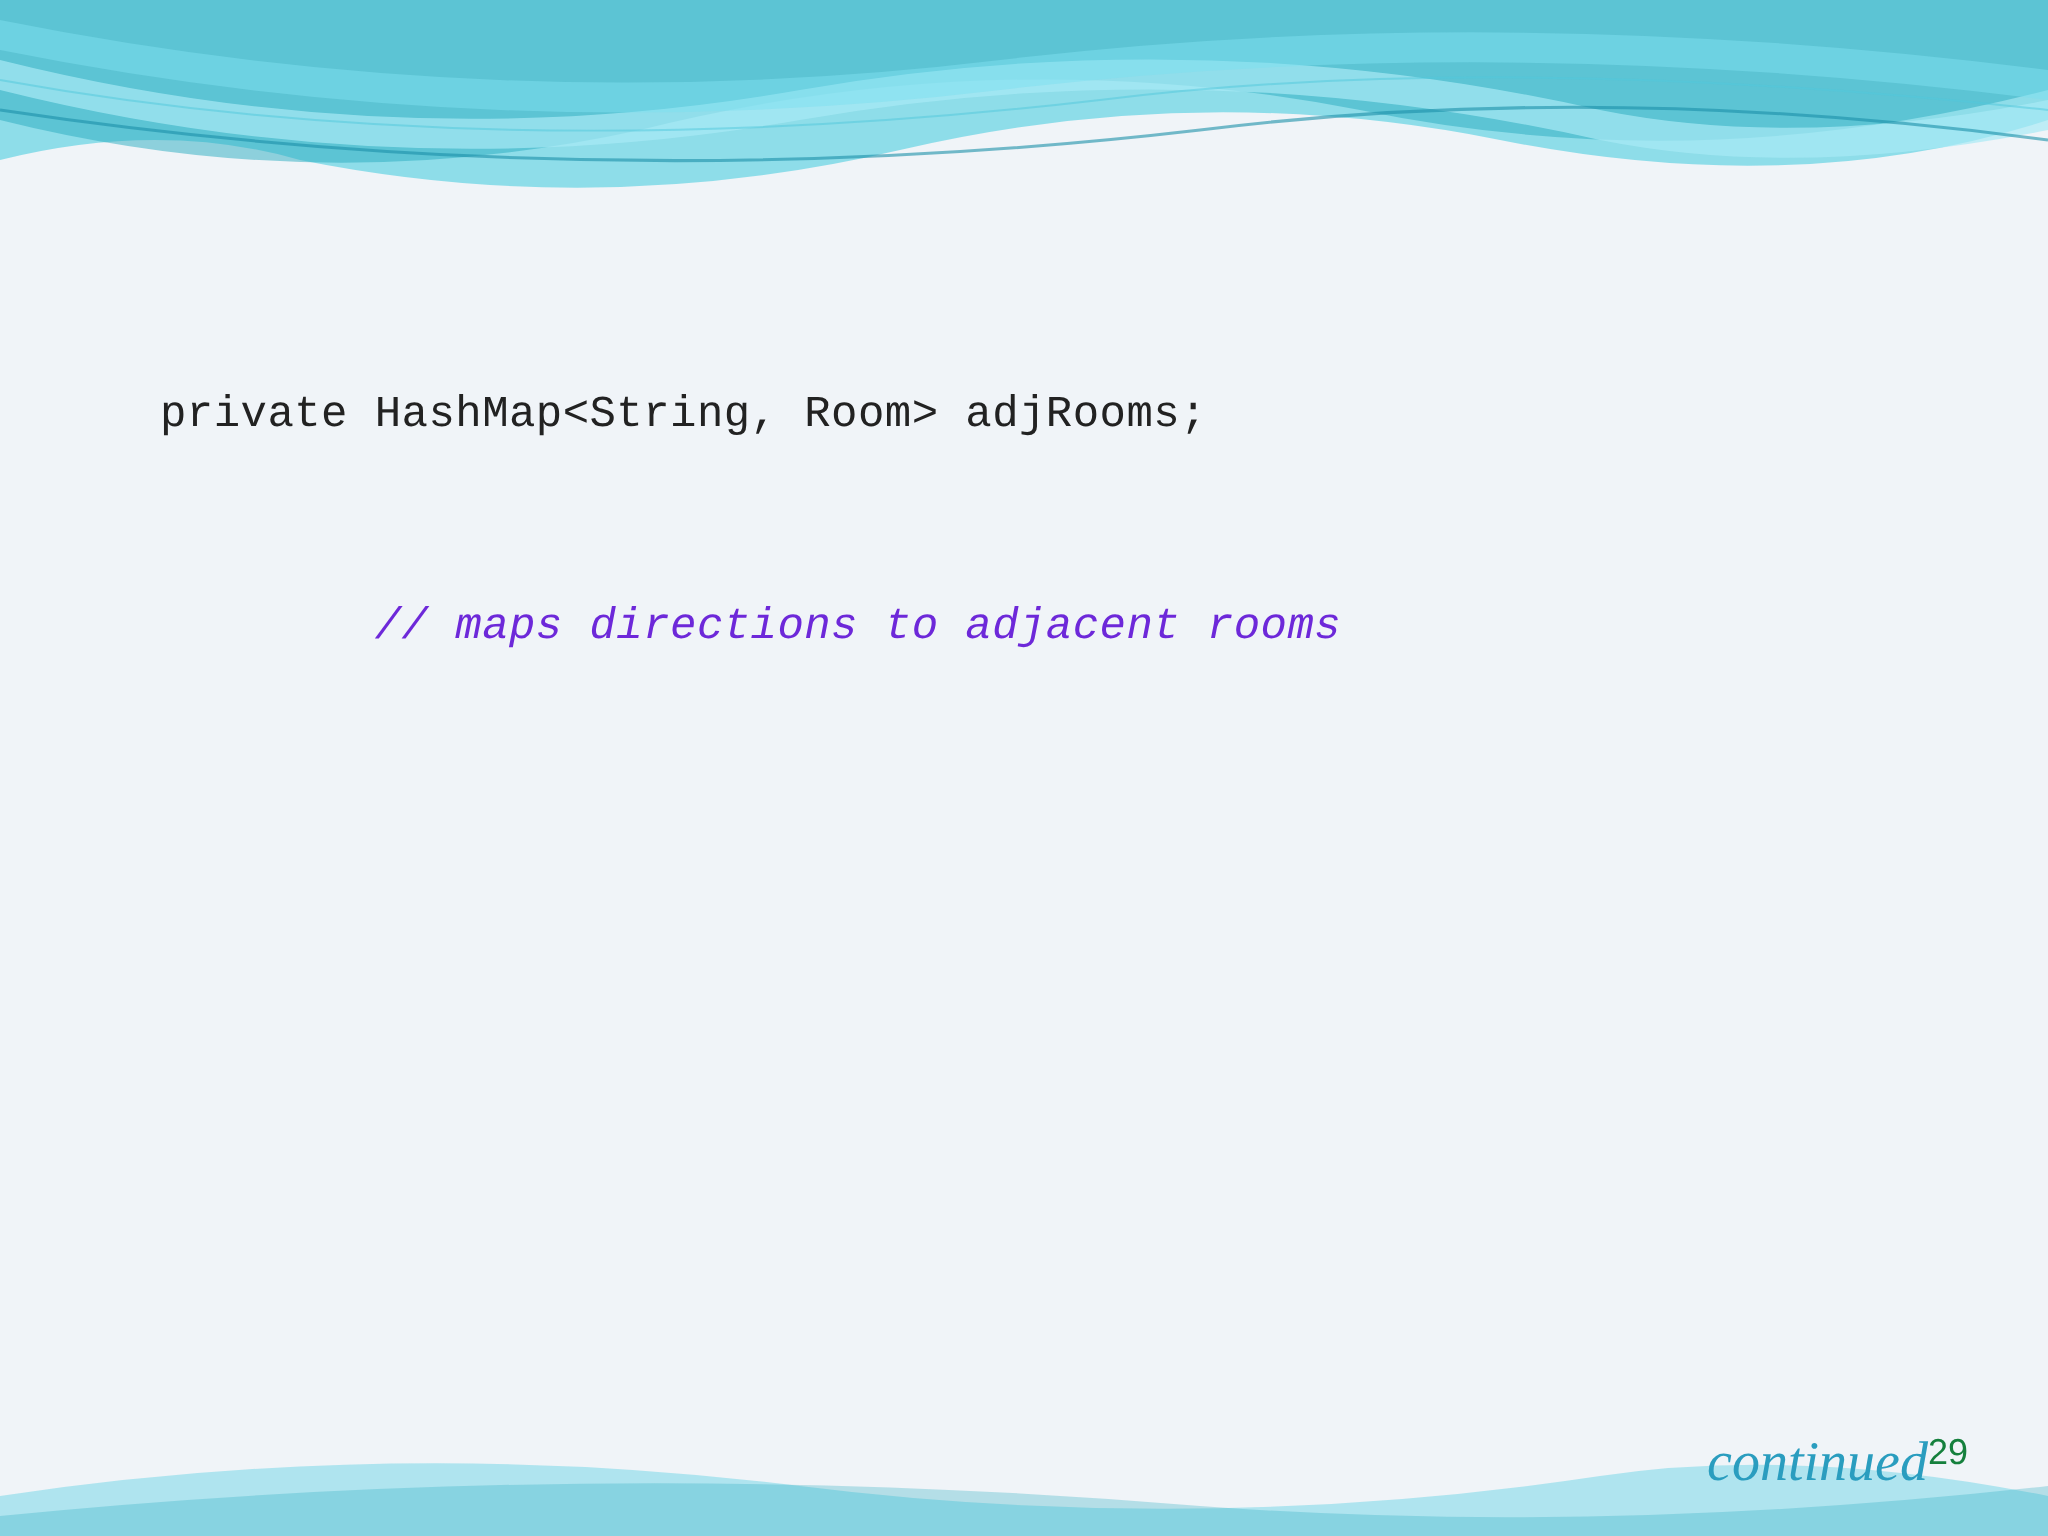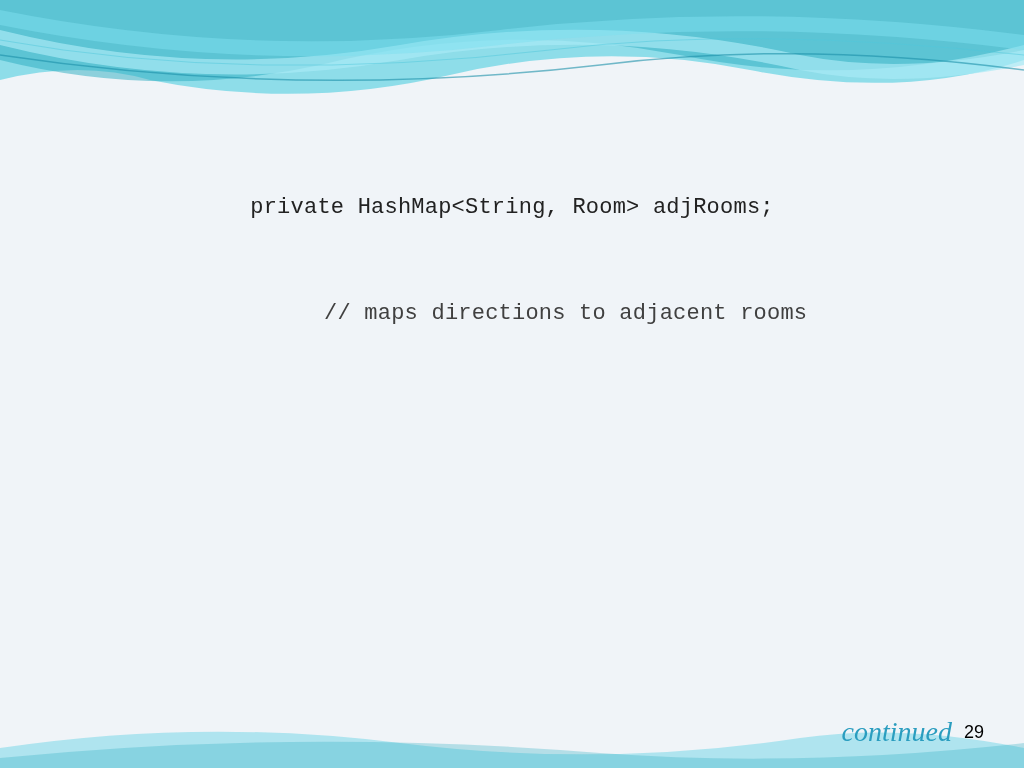--- a/index.html
+++ b/index.html
@@ -33,61 +33,60 @@
       overflow: hidden;
     }
 
     
     .slide-content {
       position: absolute;
       top: 120px;
       left: 80px;
       right: 80px;
       bottom: 80px;
-      text-align: center;
     }
 
     .code-block {
       font-size: 22px;
       line-height: 1.6;
       color: #222;
       white-space: pre;
       font-family: 'Courier New', Courier, monospace;
       letter-spacing: 0.01em;
     }
 
     .code-line {
       display: block;
     }
 
     .comment {
-      color: #404040;
+      color: #6d28d9;
+      font-style: italic;
     }
 
     
     .footer {
       position: absolute;
       bottom: 20px;
       right: 40px;
       display: flex;
-      align-items: center;
-      gap: 12px;
+      align-items: flex-start;
     }
 
     .continued-text {
       font-family: Georgia, 'Times New Roman', serif;
       font-style: italic;
       font-size: 28px;
       color: #2a9dbf;
     }
 
     .page-number {
       font-family: Arial, sans-serif;
       font-size: 18px;
-      color: #000000;
+      color: #15803d;
     }
   </style>
 </head>
 <body>
 
 <div class="wave-top">
   <svg width="1024" height="120" viewBox="0 0 1024 120" xmlns="http://www.w3.org/2000/svg">
 
     <path d="M0,0 L1024,0 L1024,60 Q900,100 750,70 Q600,40 450,75 Q300,110 150,80 Q80,60 0,80 Z" fill="#4dcde0" opacity="0.6"></path>
     <path d="M0,0 L1024,0 L1024,45 Q850,90 680,55 Q500,20 320,65 Q160,100 0,60 Z" fill="#2aabbf" opacity="0.5"></path>

